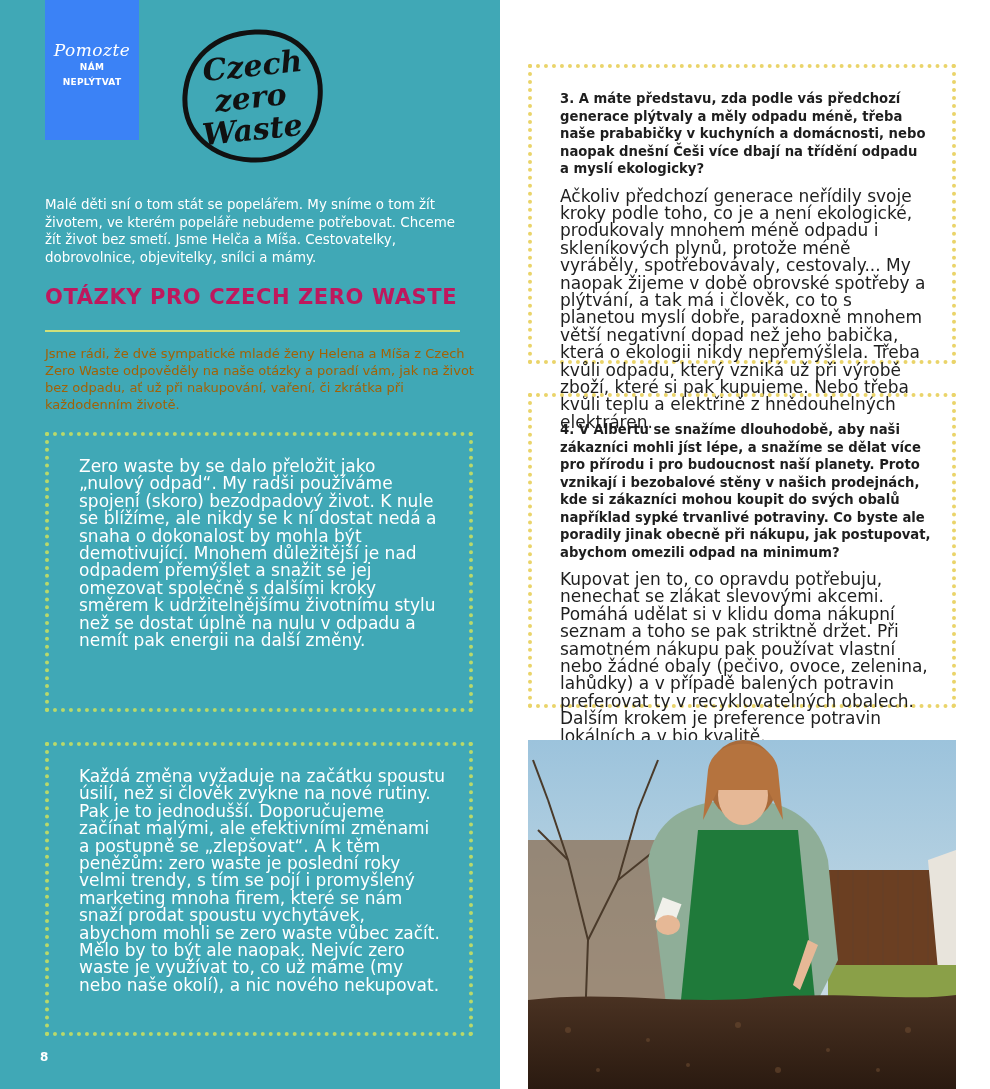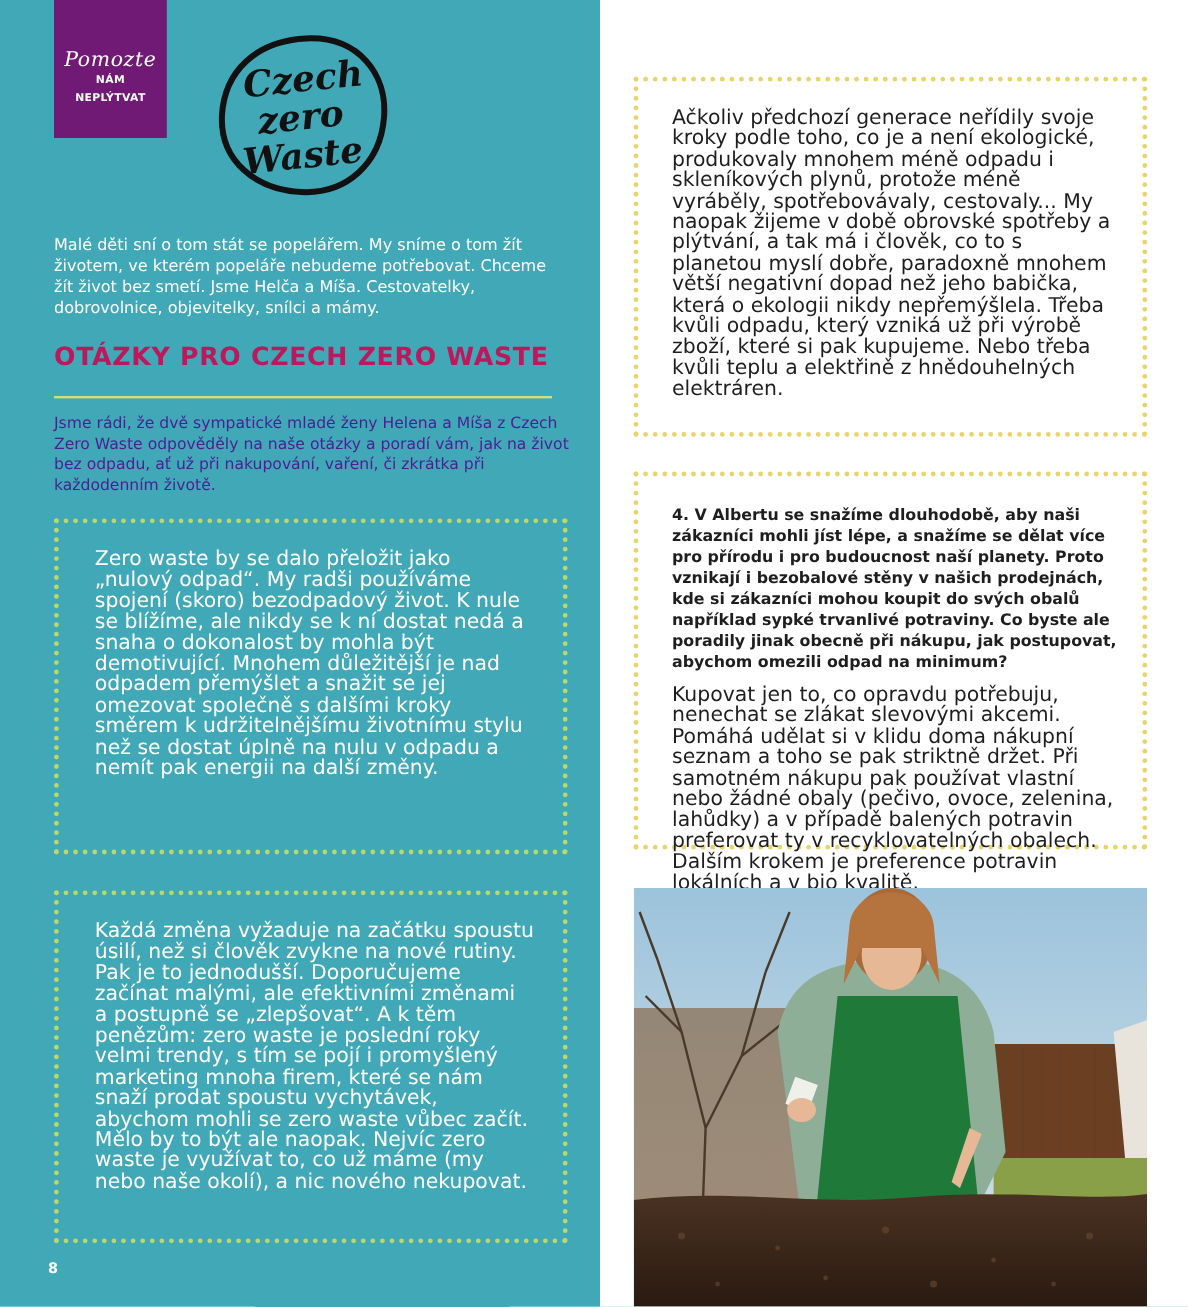--- a/index.html
+++ b/index.html
@@ -1,26 +1,26 @@
 <!DOCTYPE html>
 <html><head>
 <meta charset="utf-8">
 <style>
   html, body { margin:0; padding:0; }
   body { width:990px; height:1089px; position:relative; overflow:hidden; background:#ffffff; font-family:"DejaVu Sans", sans-serif; }
   .teal { position:absolute; left:0; top:0; width:500px; height:1089px; background:#40a8b6; }
-  .tag { position:absolute; left:45px; top:0; width:94px; height:115px; background:#701a75; text-align:center; color:#fff; }
+  .tag { position:absolute; left:45px; top:0; width:94px; height:140px; background:#3b82f6; text-align:center; color:#fff; }
   .tag .script { font-family:"DejaVu Serif", serif; font-style:italic; font-size:17px; margin-top:40px; letter-spacing:0.5px; }
   .tag .small { font-size:9px; font-weight:bold; letter-spacing:0.3px; line-height:15px; }
   .tag .small:first-of-type { margin-top:4px; }
   .logo { position:absolute; left:177px; top:26px; width:150px; height:140px; }
   .intro { position:absolute; left:45px; top:196px; width:430px; color:#fff; font-size:13.4px; line-height:17.5px; }
   .heading { position:absolute; left:45px; top:285px; width:430px; color:#be185d; font-size:21px; font-weight:bold; letter-spacing:0.6px; }
   .hrule { position:absolute; left:45px; top:330px; width:415px; height:2px; background:#cfe07a; }
-  .lead { position:absolute; left:45px; top:345px; width:430px; color:#4c1d95; font-size:13px; line-height:17px; }
+  .lead { position:absolute; left:45px; top:345px; width:430px; color:#a16207; font-size:13px; line-height:17px; }
   .box { position:absolute; box-sizing:border-box; }
   .box.onteal { border:4px dotted #b9d96a; }
   .box.onwhite { border:4px dotted #ead46a; }
   .q { font-weight:bold; font-size:13.2px; line-height:17.5px; margin:0 0 10px 0; }
   .a { font-size:17px; line-height:17.4px; margin:0; }
   .box.onteal .q, .box.onteal .a { color:#fff; }
   .box.onwhite .q, .box.onwhite .a { color:#1e1e1e; }
   .b1 { left:45px; top:432px; width:428px; height:280px; padding:22px 24px 0 30px; }
   .b2 { left:45px; top:742px; width:428px; height:294px; padding:22px 24px 0 30px; }
   .b3 { left:528px; top:64px; width:428px; height:300px; padding:22px 24px 0 28px; }
@@ -57,20 +57,21 @@
   <p class="a">Zero waste by se dalo přeložit jako „nulový odpad“. My radši používáme spojení (skoro) bezodpadový život. K nule se blížíme, ale nikdy se k ní dostat nedá a snaha o dokonalost by mohla být demotivující. Mnohem důležitější je nad odpadem přemýšlet a snažit se jej omezovat společně s dalšími kroky směrem k udržitelnějšímu životnímu stylu než se dostat úplně na nulu v odpadu a nemít pak energii na další změny.</p>
 </div>
 
 <div class="box onteal b2">
   <p class="a">Každá změna vyžaduje na začátku spoustu úsilí, než si člověk zvykne na nové rutiny. Pak je to jednodušší. Doporučujeme začínat malými, ale efektivními změnami a postupně se „zlepšovat“. A k těm penězům: zero waste je poslední roky velmi trendy, s tím se pojí i promyšlený marketing mnoha firem, které se nám snaží prodat spoustu vychytávek, abychom mohli se zero waste vůbec začít. Mělo by to být ale naopak. Nejvíc zero waste je využívat to, co už máme (my nebo naše okolí), a nic nového nekupovat.</p>
 </div>
 
 <div class="pageno">8</div>
 
 <div class="box onwhite b3">
+  <p class="q">3. A máte představu, zda podle vás předchozí generace plýtvaly a měly odpadu méně, třeba naše prababičky v kuchyních a domácnosti, nebo naopak dnešní Češi více dbají na třídění odpadu a myslí ekologicky?</p>
   <p class="a">Ačkoliv předchozí generace neřídily svoje kroky podle toho, co je a není ekologické, produkovaly mnohem méně odpadu i skleníkových plynů, protože méně vyráběly, spotřebovávaly, cestovaly... My naopak žijeme v době obrovské spotřeby a plýtvání, a tak má i člověk, co to s planetou myslí dobře, paradoxně mnohem větší negativní dopad než jeho babička, která o ekologii nikdy nepřemýšlela. Třeba kvůli odpadu, který vzniká už při výrobě zboží, které si pak kupujeme. Nebo třeba kvůli teplu a elektřině z hnědouhelných elektráren.</p>
 </div>
 
 <div class="box onwhite b4">
   <p class="q">4. V Albertu se snažíme dlouhodobě, aby naši zákazníci mohli jíst lépe, a snažíme se dělat více pro přírodu i pro budoucnost naší planety. Proto vznikají i bezobalové stěny v našich prodejnách, kde si zákazníci mohou koupit do svých obalů například sypké trvanlivé potraviny. Co byste ale poradily jinak obecně při nákupu, jak postupovat, abychom omezili odpad na minimum?</p>
   <p class="a">Kupovat jen to, co opravdu potřebuju, nenechat se zlákat slevovými akcemi. Pomáhá udělat si v klidu doma nákupní seznam a toho se pak striktně držet. Při samotném nákupu pak používat vlastní nebo žádné obaly (pečivo, ovoce, zelenina, lahůdky) a v případě balených potravin preferovat ty v recyklovatelných obalech. Dalším krokem je preference potravin lokálních a v bio kvalitě.</p>
 </div>
 
 <div class="photo">
   <svg width="428" height="349" viewBox="0 0 428 349">

